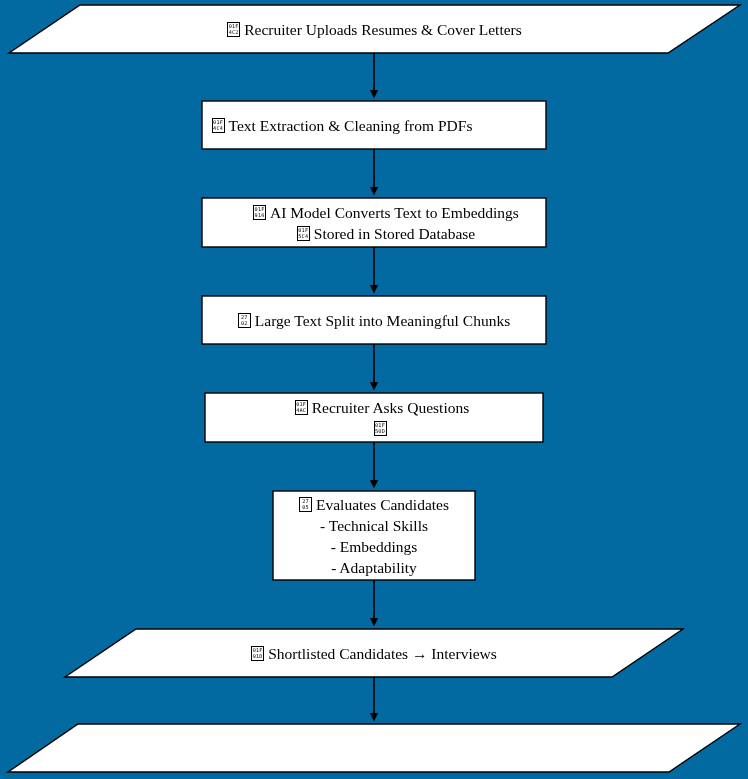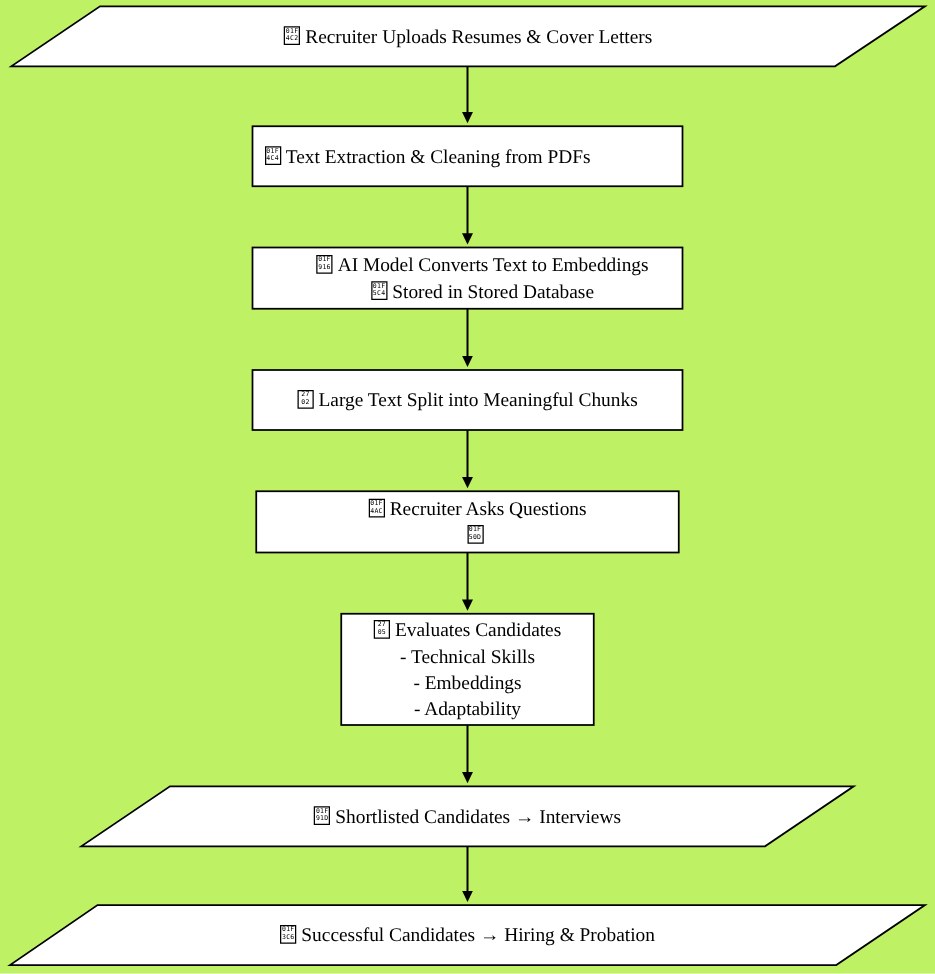--- a/index.html
+++ b/index.html
@@ -10,21 +10,21 @@
   }
   body {
     font-family: "Liberation Serif", "DejaVu Serif", serif;
     color: #000000;
   }
   #flowchart-root {
     position: relative;
     width: 748px;
     height: 779px;
     overflow: hidden;
-    background: #bef264;
+    background: #0369a1;
   }
   #flow-svg {
     position: absolute;
     left: 0;
     top: 0;
     width: 748px;
     height: 779px;
   }
   .node-label {
     position: absolute;
@@ -136,17 +136,14 @@
       <span class="line"><span class="tofu"><i class="t">27</i><i class="b">05</i></span><span>Evaluates Candidates</span></span>
       <span class="line"><span>- Technical Skills</span></span>
       <span class="line"><span>- Embeddings</span></span>
       <span class="line"><span>- Adaptability</span></span>
     </div>
 
   <div class="node-label" style="left:65px; top:629px; width:618px; height:48px;">
       <span class="line"><span class="tofu"><i class="t">01F</i><i class="b">91D</i></span><span>Shortlisted Candidates → Interviews</span></span>
     </div>
 
-  <div class="node-label" style="left:8px; top:724px; width:732px; height:48px;">
-      <span class="line"><span class="tofu"><i class="t">01F</i><i class="b">3C6</i></span><span>Successful Candidates → Hiring &amp; Probation</span></span>
-    </div>
 
 </div>
 
 </body></html>

